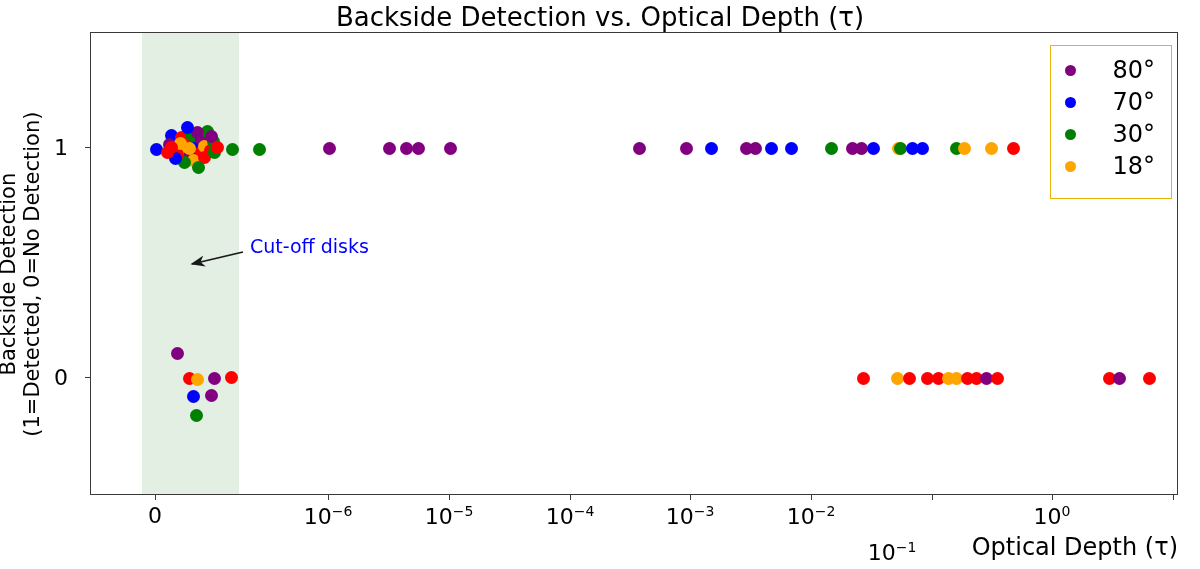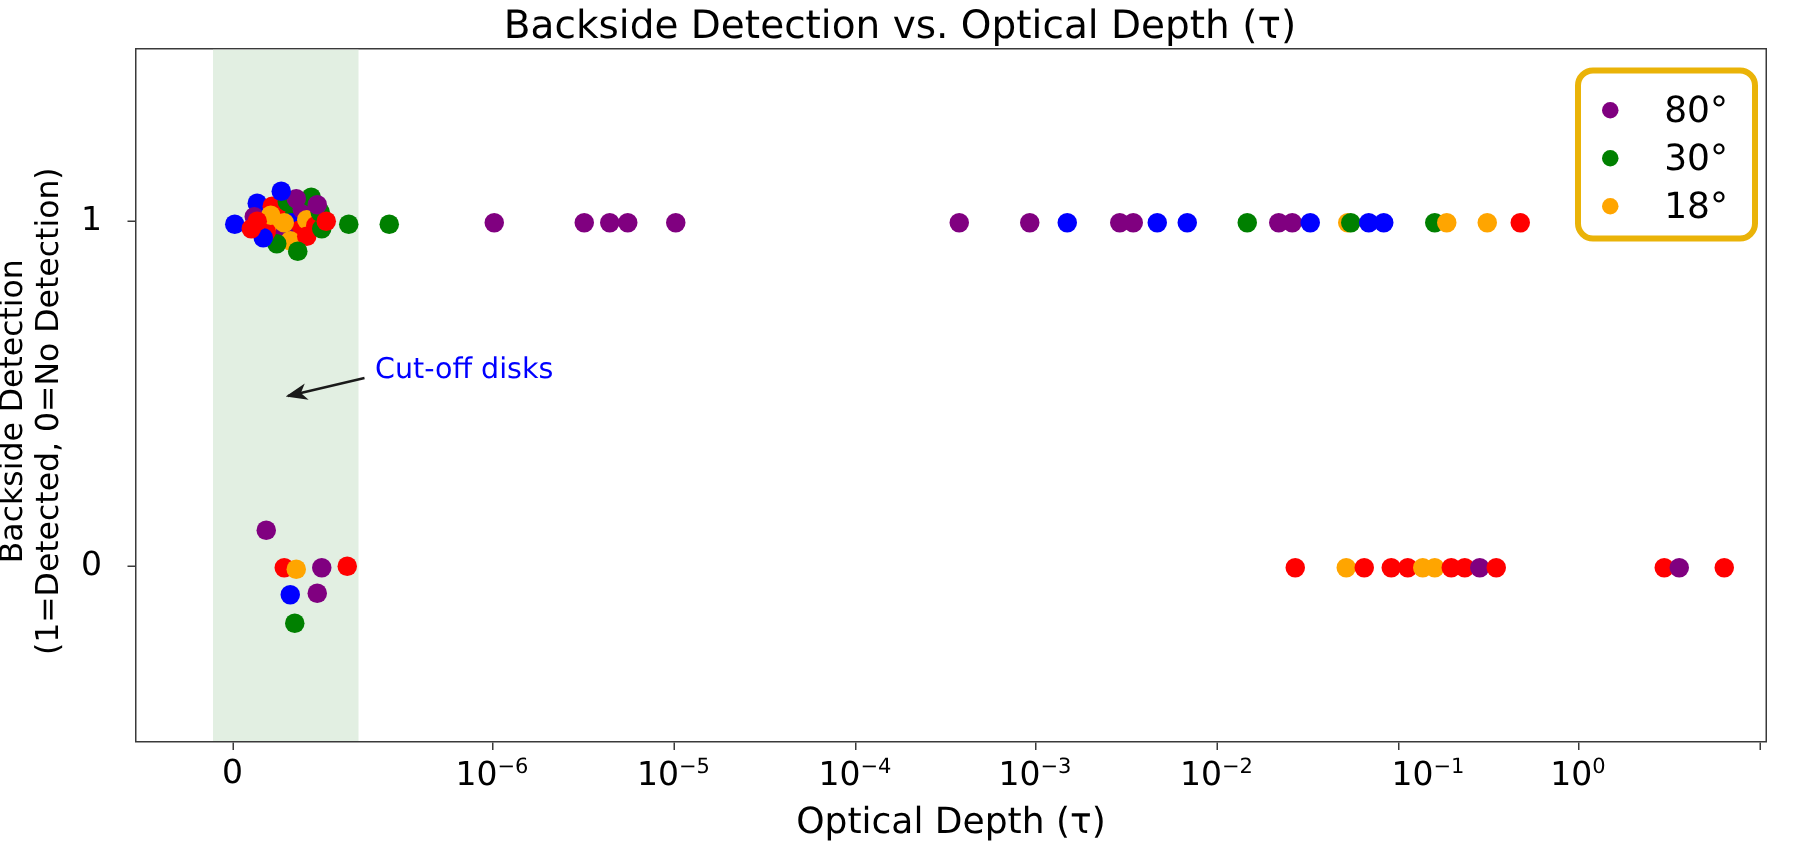--- a/index.html
+++ b/index.html
@@ -66,40 +66,40 @@
   .ytick-label{
     position:absolute;right:1132px;
     font-size:22px;color:#000;text-align:right;
     transform:translateY(-50%);white-space:nowrap;
     font-family:"DejaVu Sans", sans-serif;
   }
 
   
   #xaxis-title{
     position:absolute;left:90px;top:533px;width:1088px;
-    text-align:center;font-size:24px;color:#000;white-space:nowrap;
+    text-align:right;font-size:24px;color:#000;white-space:nowrap;
     font-family:"DejaVu Sans", sans-serif;
   }
   #yaxis-title{
     position:absolute;
     left:-220px;top:250px;
     width:480px;
     transform:rotate(-90deg);
     transform-origin:center center;
     text-align:center;font-size:21px;color:#000;line-height:1.15;
     font-family:"DejaVu Sans", sans-serif;
   }
 
   
   #legend{
     position:absolute;left:1050px;top:45px;
     width:122px;
-    border:4px solid #eab308;border-radius:12px;
+    border:1px solid #eab308;border-radius:0;
     background:#ffffff;
-    padding:8px 6px 4px 6px;
+    padding:8px 6px 16px 6px;
     box-sizing:border-box;
   }
   .legend-row{
     display:flex;align-items:center;height:32px;
   }
   .legend-swatch{
     width:11px;height:11px;border-radius:50%;
     margin-left:8px;
   }
   .legend-text{
@@ -218,21 +218,21 @@
       <div class="xtick-label" style="left: 328px;">10<sup>−6</sup></div>
       <div class="xtick-mark" style="left: 449px;"></div>
       <div class="xtick-label" style="left: 449px;">10<sup>−5</sup></div>
       <div class="xtick-mark" style="left: 570px;"></div>
       <div class="xtick-label" style="left: 570px;">10<sup>−4</sup></div>
       <div class="xtick-mark" style="left: 690px;"></div>
       <div class="xtick-label" style="left: 690px;">10<sup>−3</sup></div>
       <div class="xtick-mark" style="left: 811px;"></div>
       <div class="xtick-label" style="left: 811px;">10<sup>−2</sup></div>
       <div class="xtick-mark" style="left: 932px;"></div>
-      <div class="xtick-label" style="left: 952px;">10<sup>−1</sup></div>
+      <div class="xtick-label" style="left: 892px; margin-top: 36px;">10<sup>−1</sup></div>
       <div class="xtick-mark" style="left: 1052px;"></div>
       <div class="xtick-label" style="left: 1052px;">10<sup>0</sup></div>
       <div class="xtick-mark" style="left: 1173px;"></div>
       <div class="xtick-label" style="left: 1235px; font-family: Liberation Serif, serif;">10<sup>1</sup></div>
       <div class="ytick-mark" style="top: 377px;"></div>
       <div class="ytick-label" style="top: 377px;">0</div>
       <div class="ytick-mark" style="top: 147px;"></div>
       <div class="ytick-label" style="top: 147px;">1</div>
     </div>
 
@@ -241,20 +241,24 @@
     <div>Backside Detection</div>
     <div>(1=Detected, 0=No Detection)</div>
   </div>
 
   <div id="legend">
       <div class="legend-row">
         <div class="legend-swatch" style="background: rgb(128, 0, 128);"></div>
         <div class="legend-text">80°</div>
       </div>
       <div class="legend-row">
+        <div class="legend-swatch" style="background: rgb(0, 0, 255);"></div>
+        <div class="legend-text">70°</div>
+      </div>
+      <div class="legend-row">
         <div class="legend-swatch" style="background: rgb(0, 128, 0);"></div>
         <div class="legend-text">30°</div>
       </div>
       <div class="legend-row">
         <div class="legend-swatch" style="background: rgb(255, 165, 0);"></div>
         <div class="legend-text">18°</div>
       </div>
     </div>
 
 </div>

